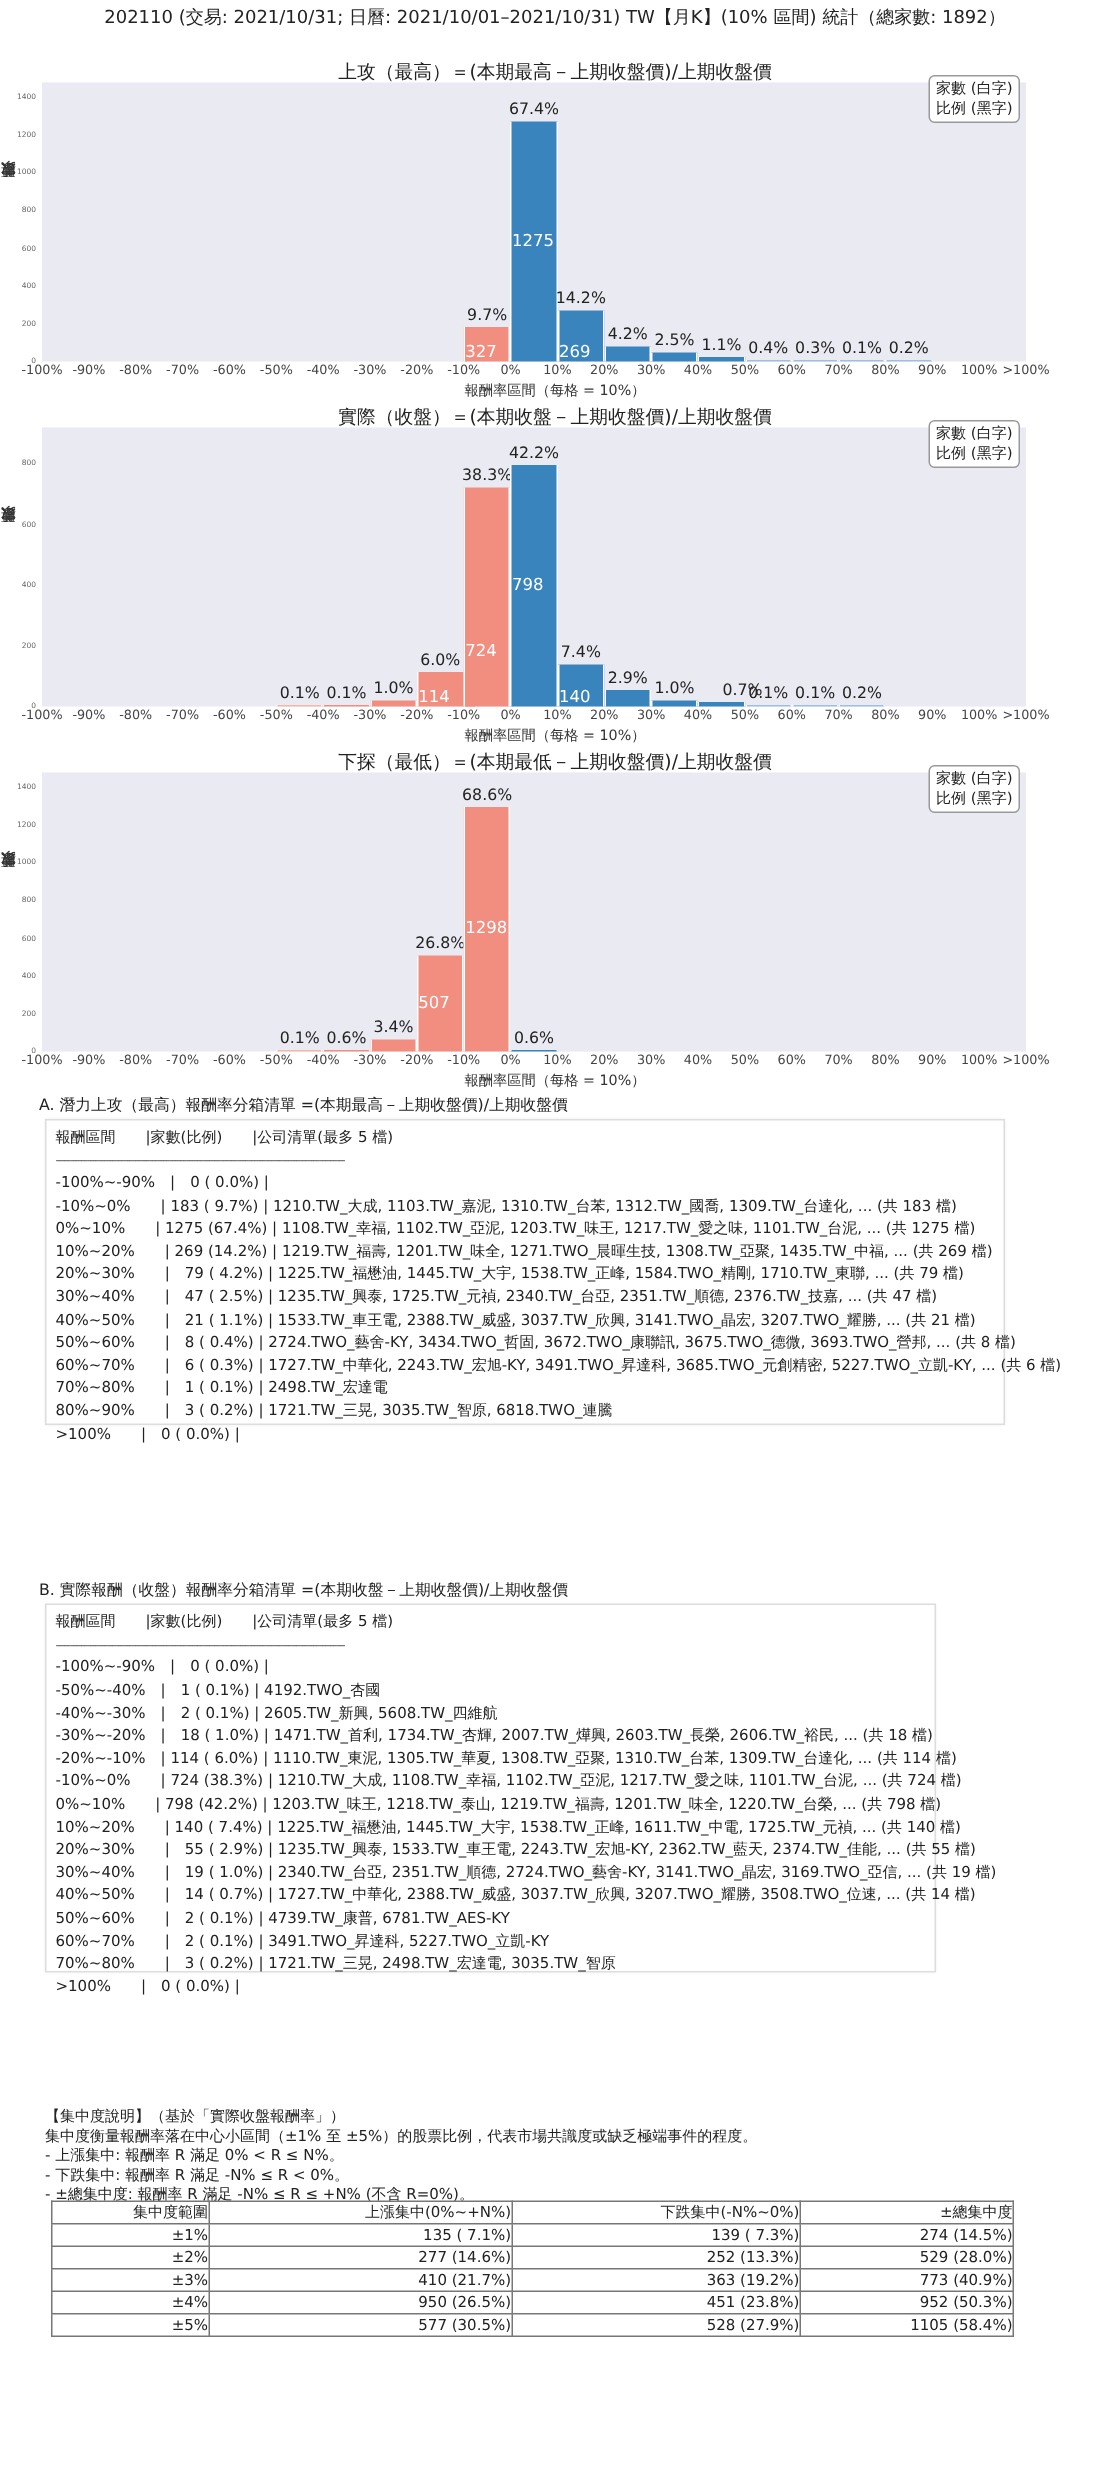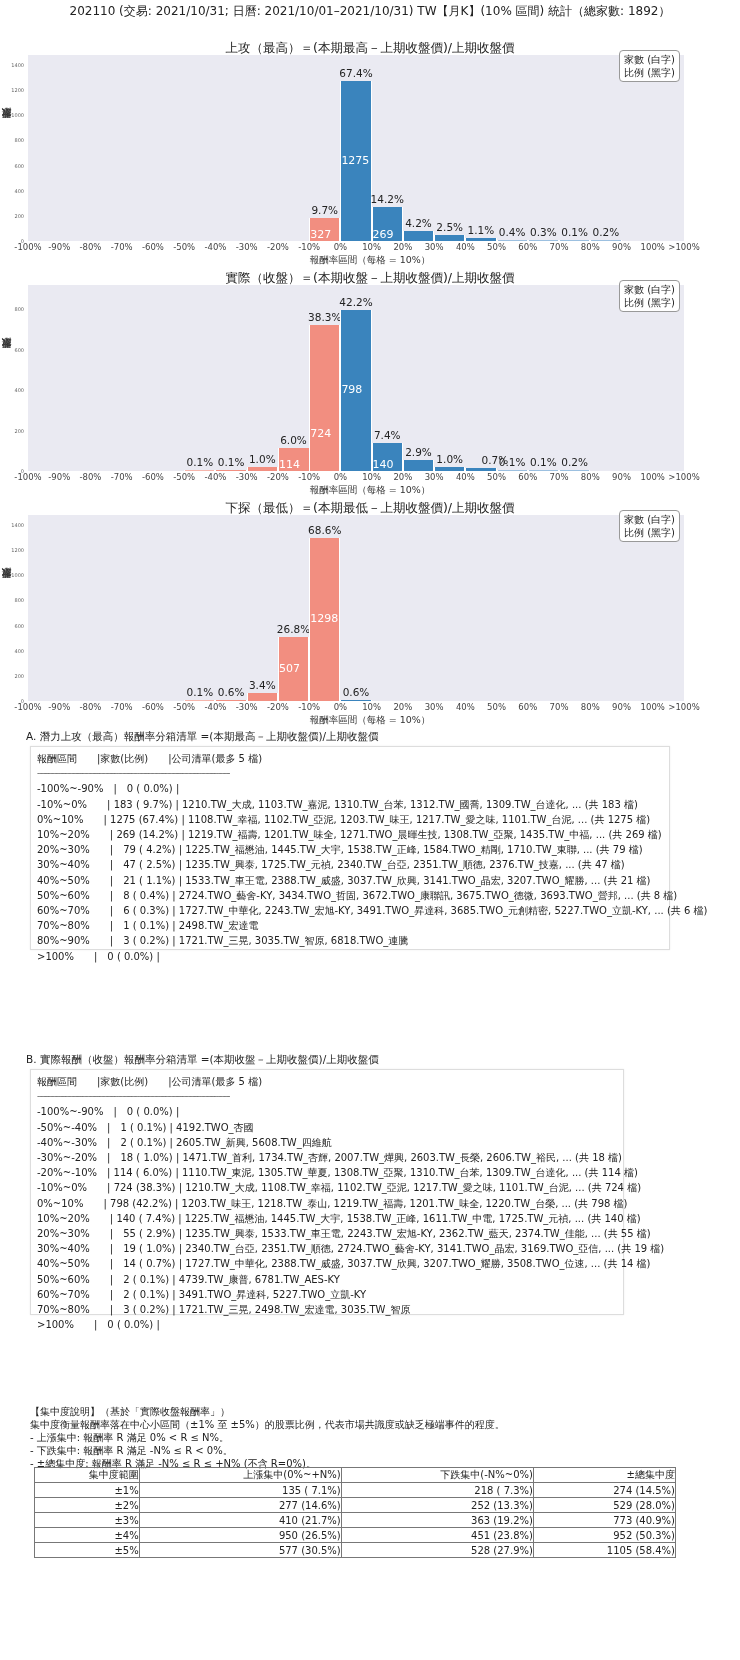--- a/index.html
+++ b/index.html
@@ -287,21 +287,21 @@
       <th>集中度範圍</th>
       <th>上漲集中(0%~+N%)</th>
       <th>下跌集中(-N%~0%)</th>
       <th>±總集中度</th>
     </tr>
   </thead>
   <tbody>
     <tr>
         <td>±1%</td>
         <td>135 ( 7.1%)</td>
-        <td>218 ( 7.3%)</td>
+        <td>139 ( 7.3%)</td>
         <td>274 (14.5%)</td>
       </tr>
     <tr>
         <td>±2%</td>
         <td>277 (14.6%)</td>
         <td>252 (13.3%)</td>
         <td>529 (28.0%)</td>
       </tr>
     <tr>
         <td>±3%</td>

